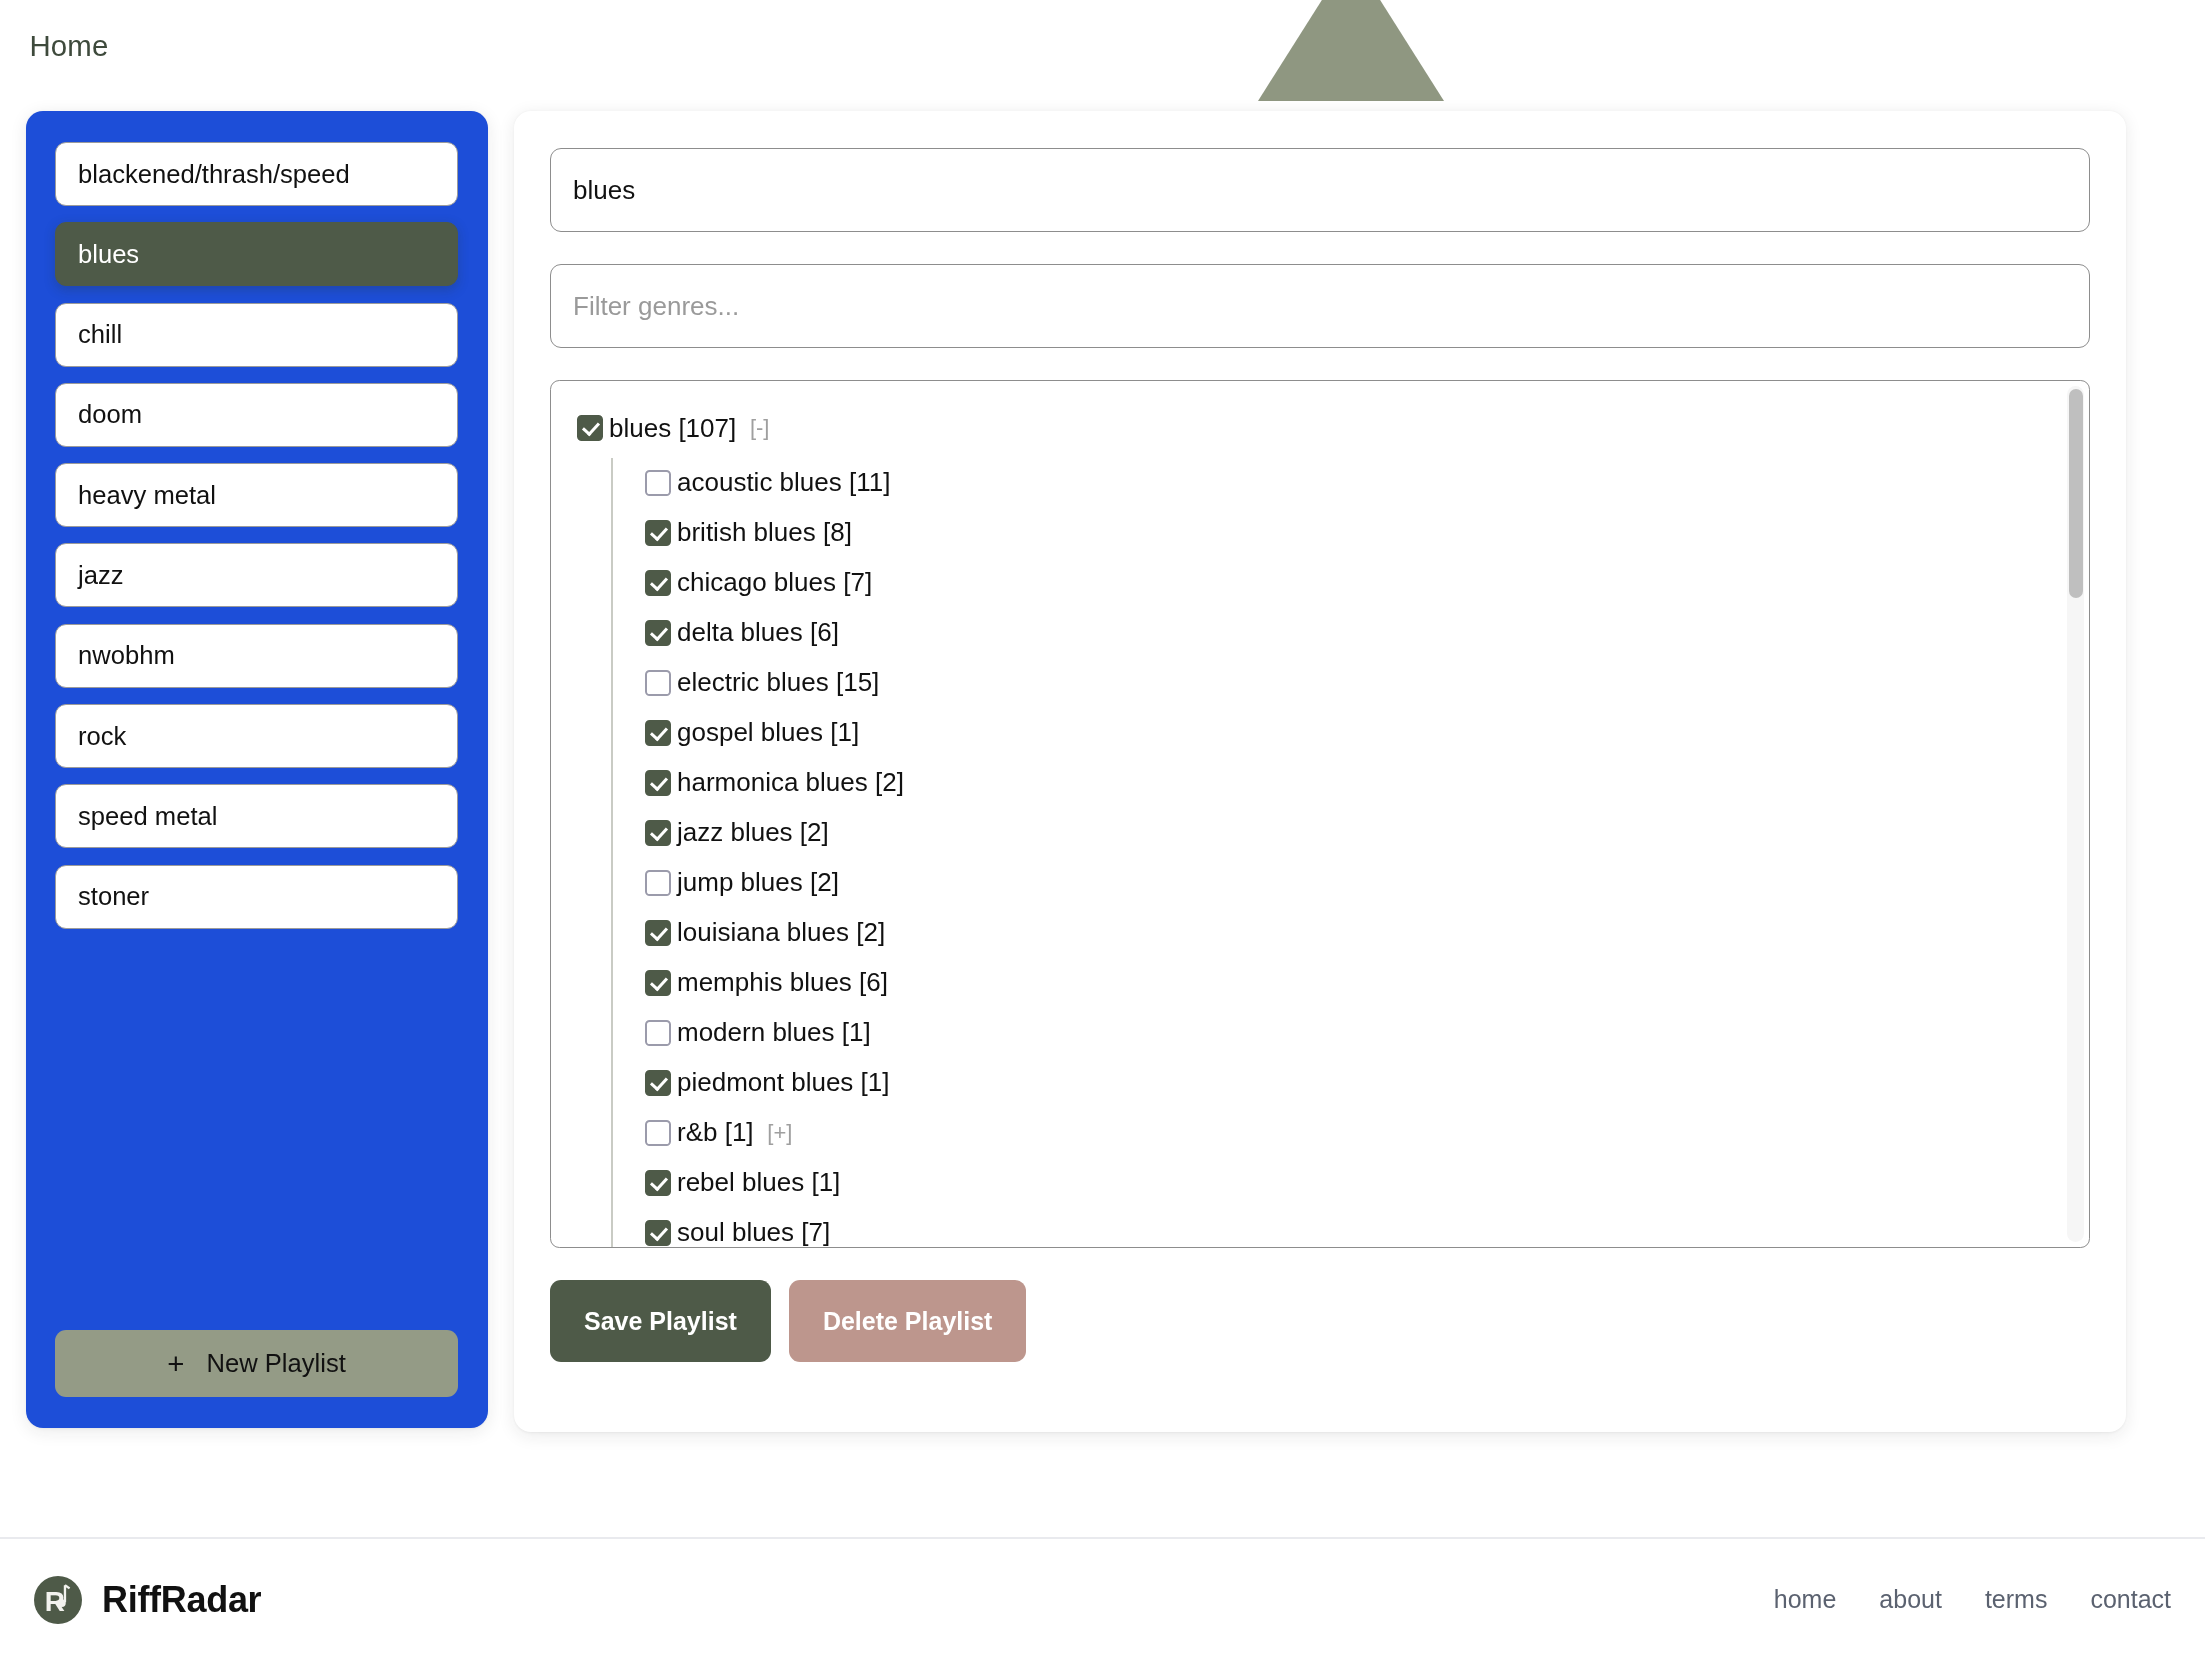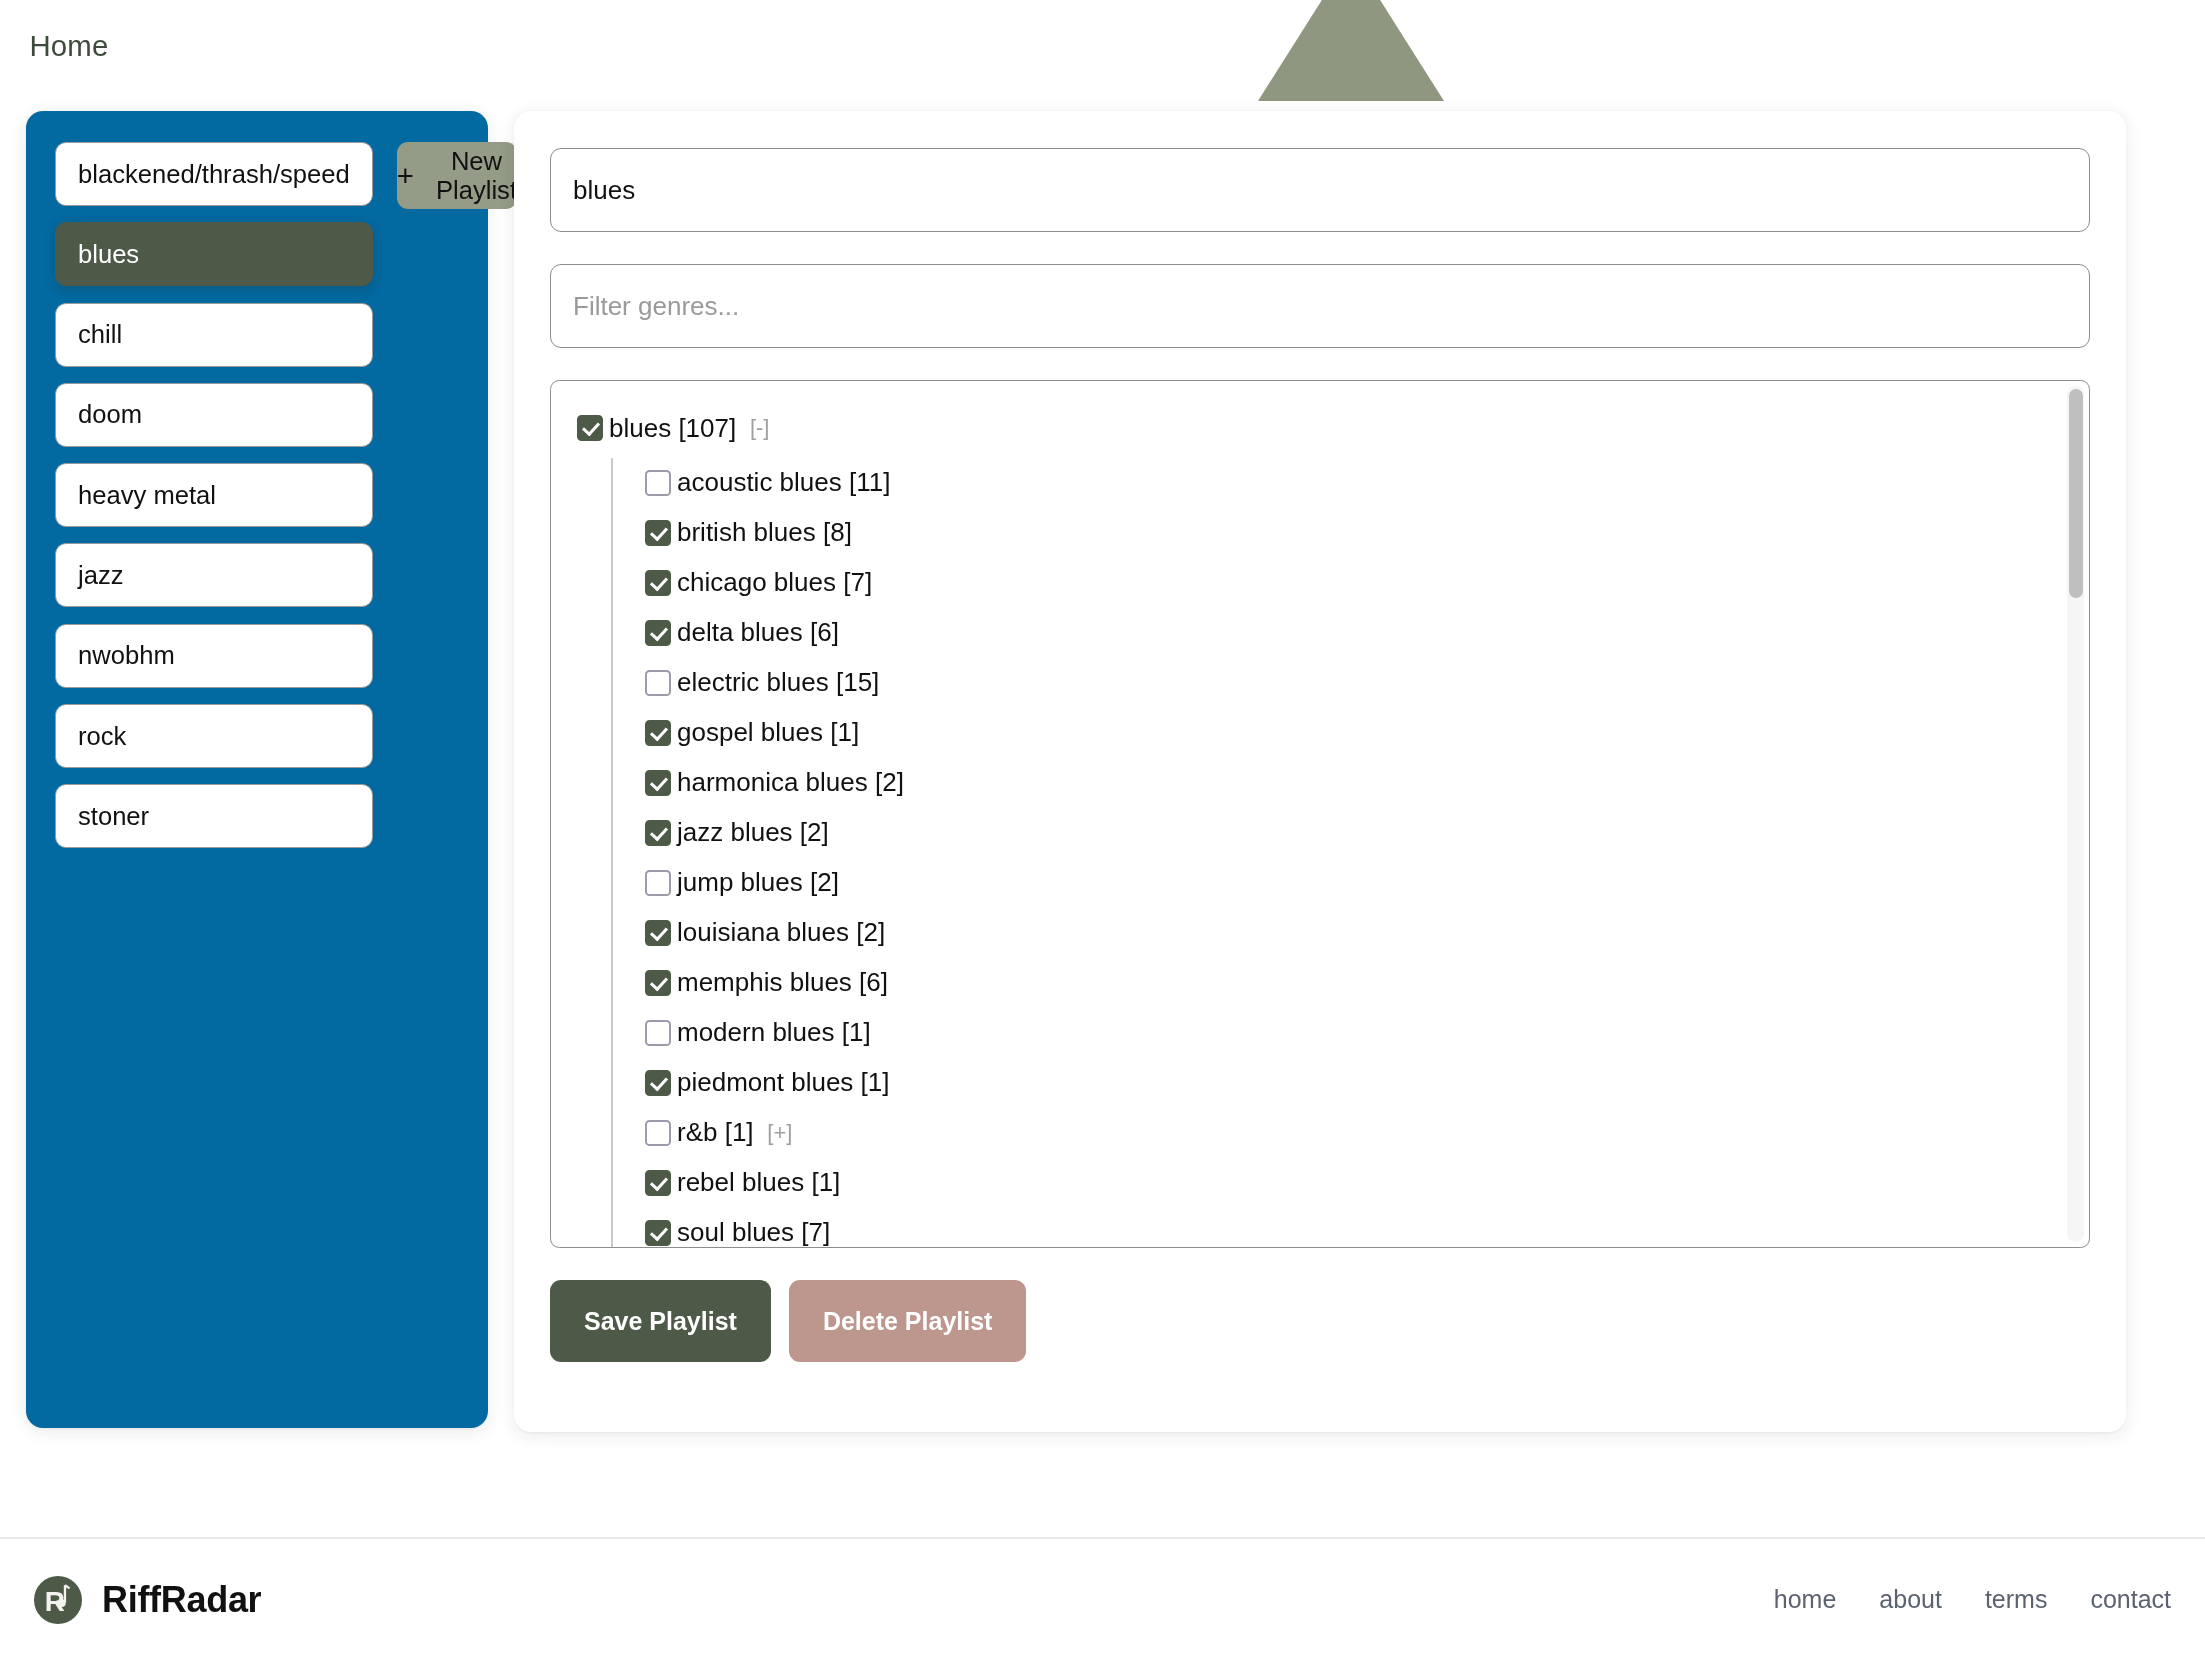--- a/index.html
+++ b/index.html
@@ -51,26 +51,26 @@
     height: 1348px;
   }
 
   
   .sidebar-card {
     position: absolute;
     left: 25.6px;
     top: 0;
     width: 462px;
     height: 1317px;
-    background: #0369a1;
+    background: #1d4ed8;
     border-radius: 17px;
     box-shadow: 0 3.9px 17px rgba(32,35,30,.09), 0 0.8px 2.3px rgba(32,35,30,.05);
     padding: 31px 29.4px 31px 29.4px;
     display: flex;
-    flex-direction: row;
+    flex-direction: column;
     gap: 12px;
   }
 
   .playlist-list {
     display: flex;
     flex-direction: column;
     gap: 16.3px;
   }
 
   .playlist-item {
@@ -340,20 +340,23 @@
             <span>heavy metal</span>
           </div>
           <div class="playlist-item">
             <span>jazz</span>
           </div>
           <div class="playlist-item">
             <span>nwobhm</span>
           </div>
           <div class="playlist-item">
             <span>rock</span>
+          </div>
+          <div class="playlist-item">
+            <span>speed metal</span>
           </div>
           <div class="playlist-item">
             <span>stoner</span>
           </div>
         </div>
       <div class="sidebar-spacer"></div>
       <button class="new-playlist-btn">
         <span class="plus-glyph">+</span>
         <span>New Playlist</span>
       </button>

